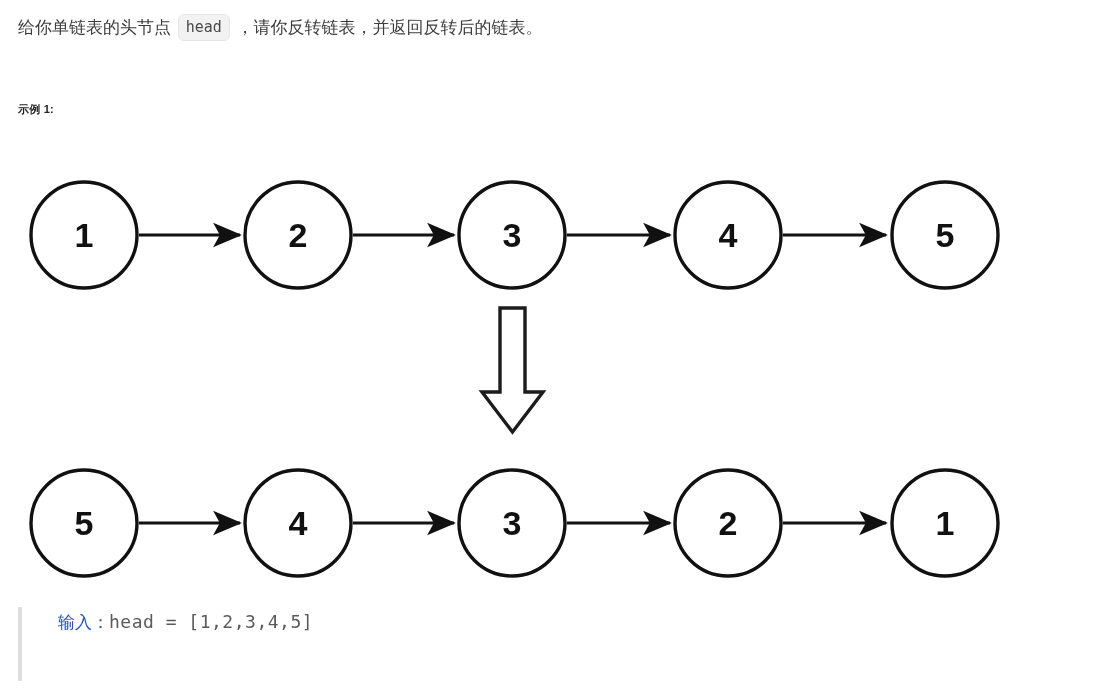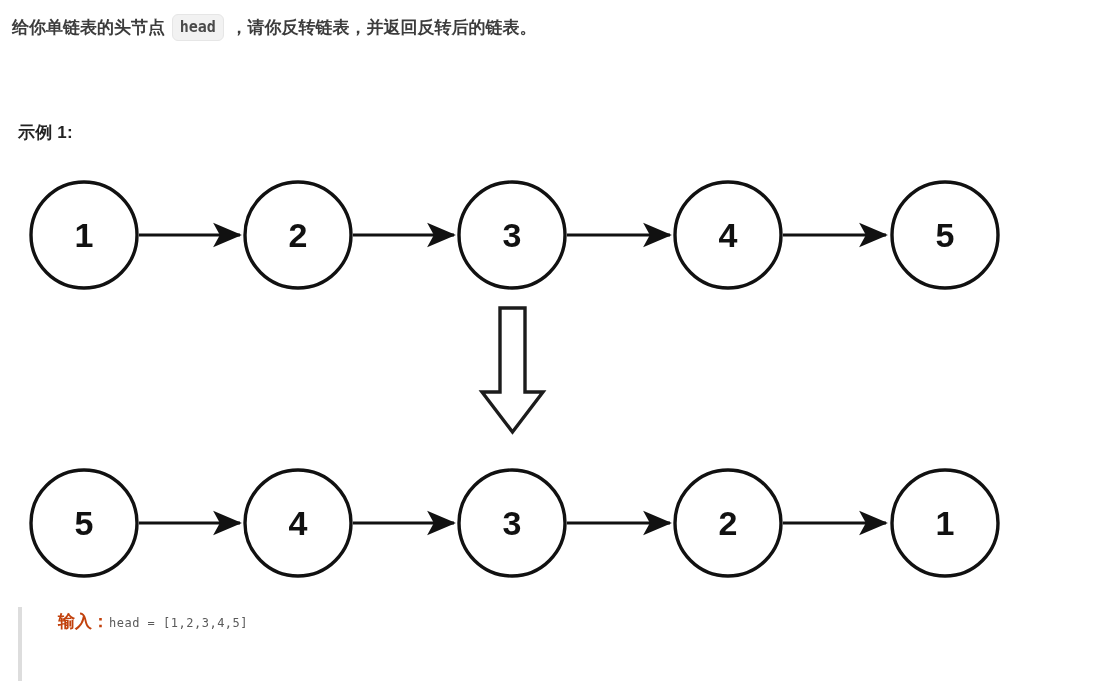--- a/index.html
+++ b/index.html
@@ -14,50 +14,49 @@
     position: relative;
     overflow: hidden;
     font-family: "Liberation Sans", "DejaVu Sans", sans-serif;
     color: #3b3b3b;
     -webkit-font-smoothing: antialiased;
   }
 
   
   .intro {
     position: absolute;
-    left: 12px;
+    left: 18px;
     top: 14px;
     width: 1080px;
     font-size: 17px;
     line-height: 28px;
     color: #3c3c3c;
     white-space: nowrap;
-    font-weight: bold;
   }
   .intro .seg { display: inline; }
   .code-chip {
     display: inline-block;
     font-family: "DejaVu Sans Mono", "Liberation Mono", monospace;
     font-size: 15px;
     line-height: 20px;
     padding: 2px 7px 3px 7px;
     margin: 0 2px;
     background: #f2f2f2;
     border: 1px solid #e6e6e6;
     border-radius: 6px;
     color: #4a4a4a;
     vertical-align: 1px;
   }
 
   
   .example-heading {
     position: absolute;
     left: 18px;
-    top: 121px;
-    font-size: 17px;
+    top: 102px;
+    font-size: 11px;
     font-weight: bold;
     color: #222222;
     letter-spacing: 0.2px;
   }
 
   
   .diagram {
     position: absolute;
     left: 0;
     top: 160px;
@@ -75,26 +74,26 @@
     border-left: 4px solid #dddddd;
     height: 74px;
     box-sizing: border-box;
   }
   .io-line {
     font-size: 17px;
     line-height: 29px;
     white-space: nowrap;
   }
   .io-label {
-    font-weight: bold;
-    color: #c2410c;
+    font-weight: normal;
+    color: #1d4ed8;
   }
   .io-value {
     font-family: "DejaVu Sans Mono", "Liberation Mono", monospace;
-    font-size: 12px;
+    font-size: 18px;
     color: #5a5a5a;
     letter-spacing: 0.5px;
   }
 </style>
 </head>
 <body>
 
 <div class="intro">
   <span class="seg">给你单链表的头节点</span>
   <span class="code-chip">head</span>

